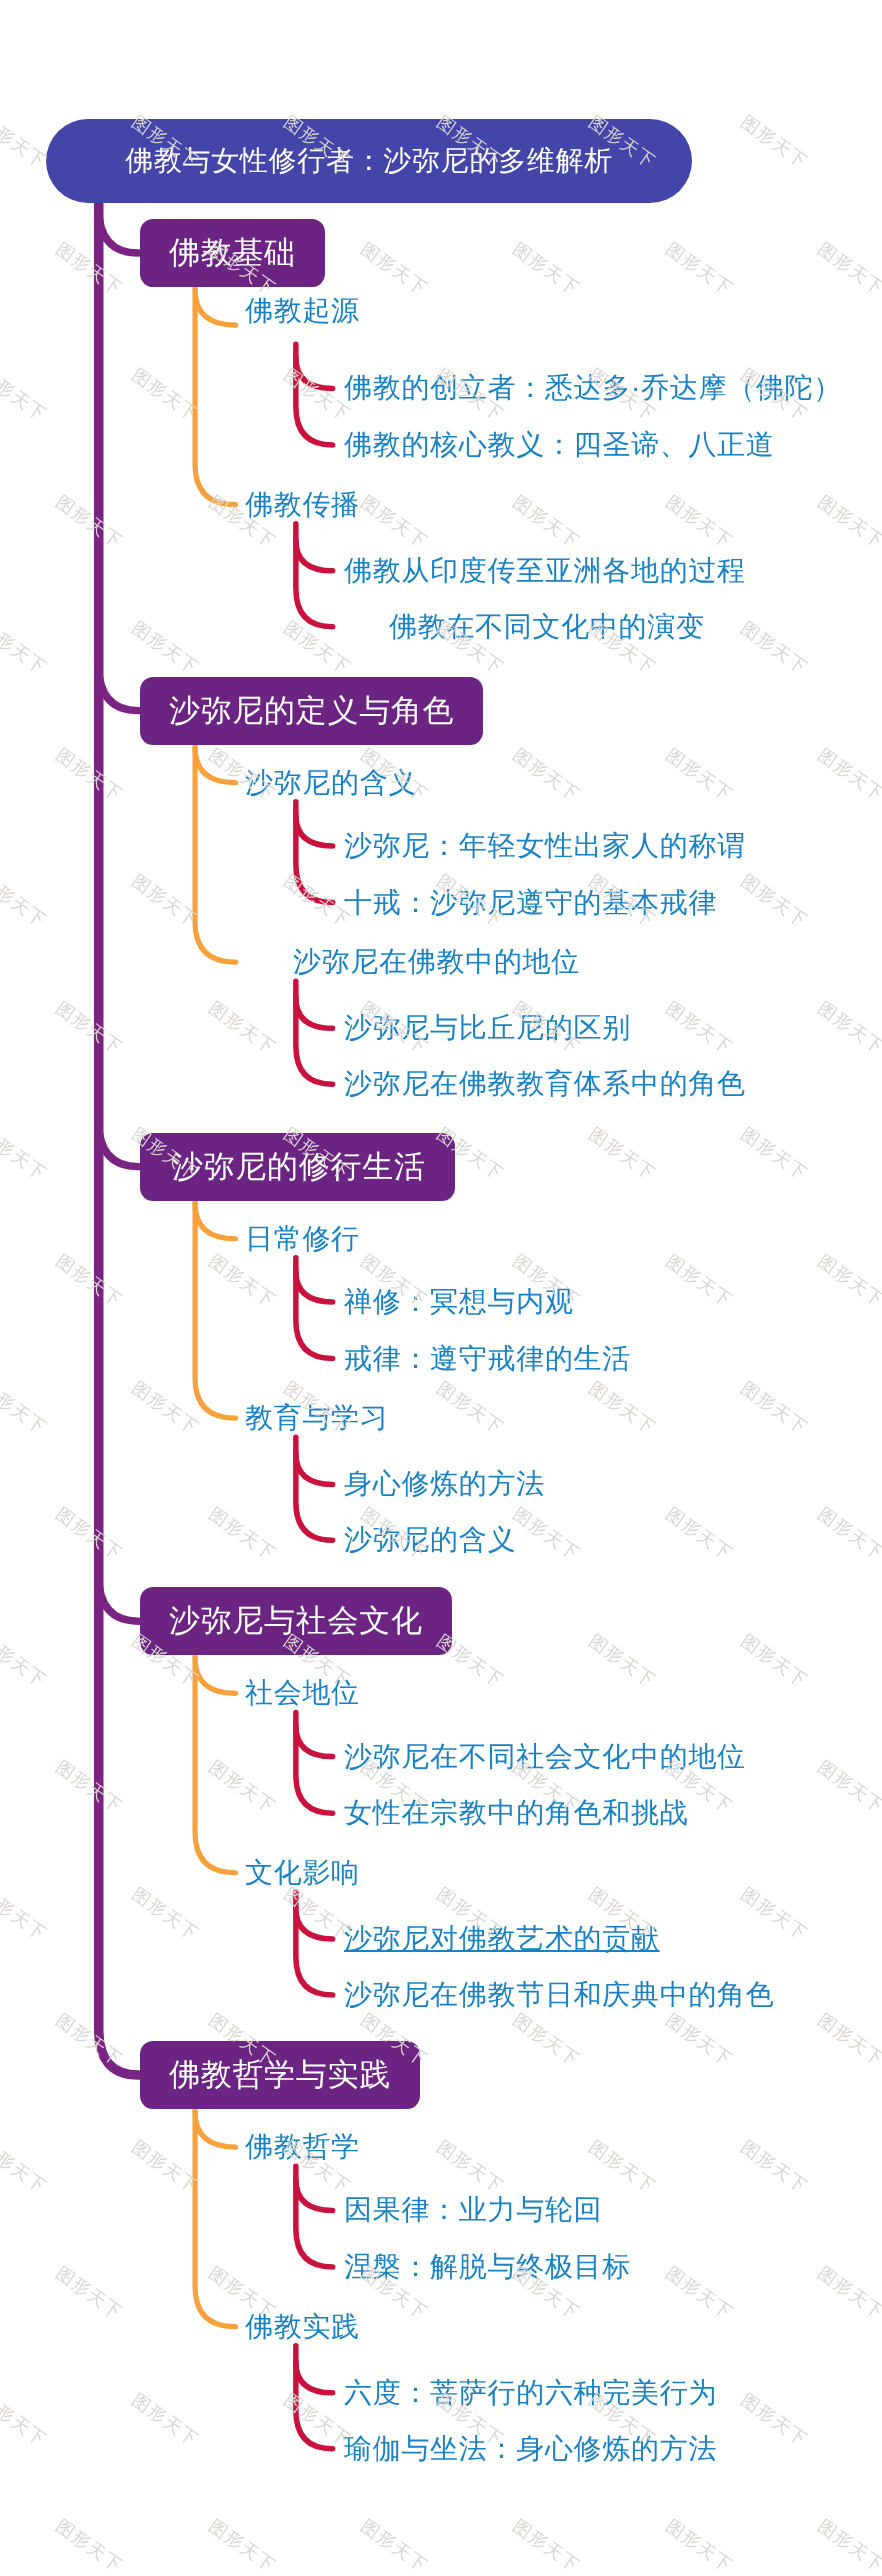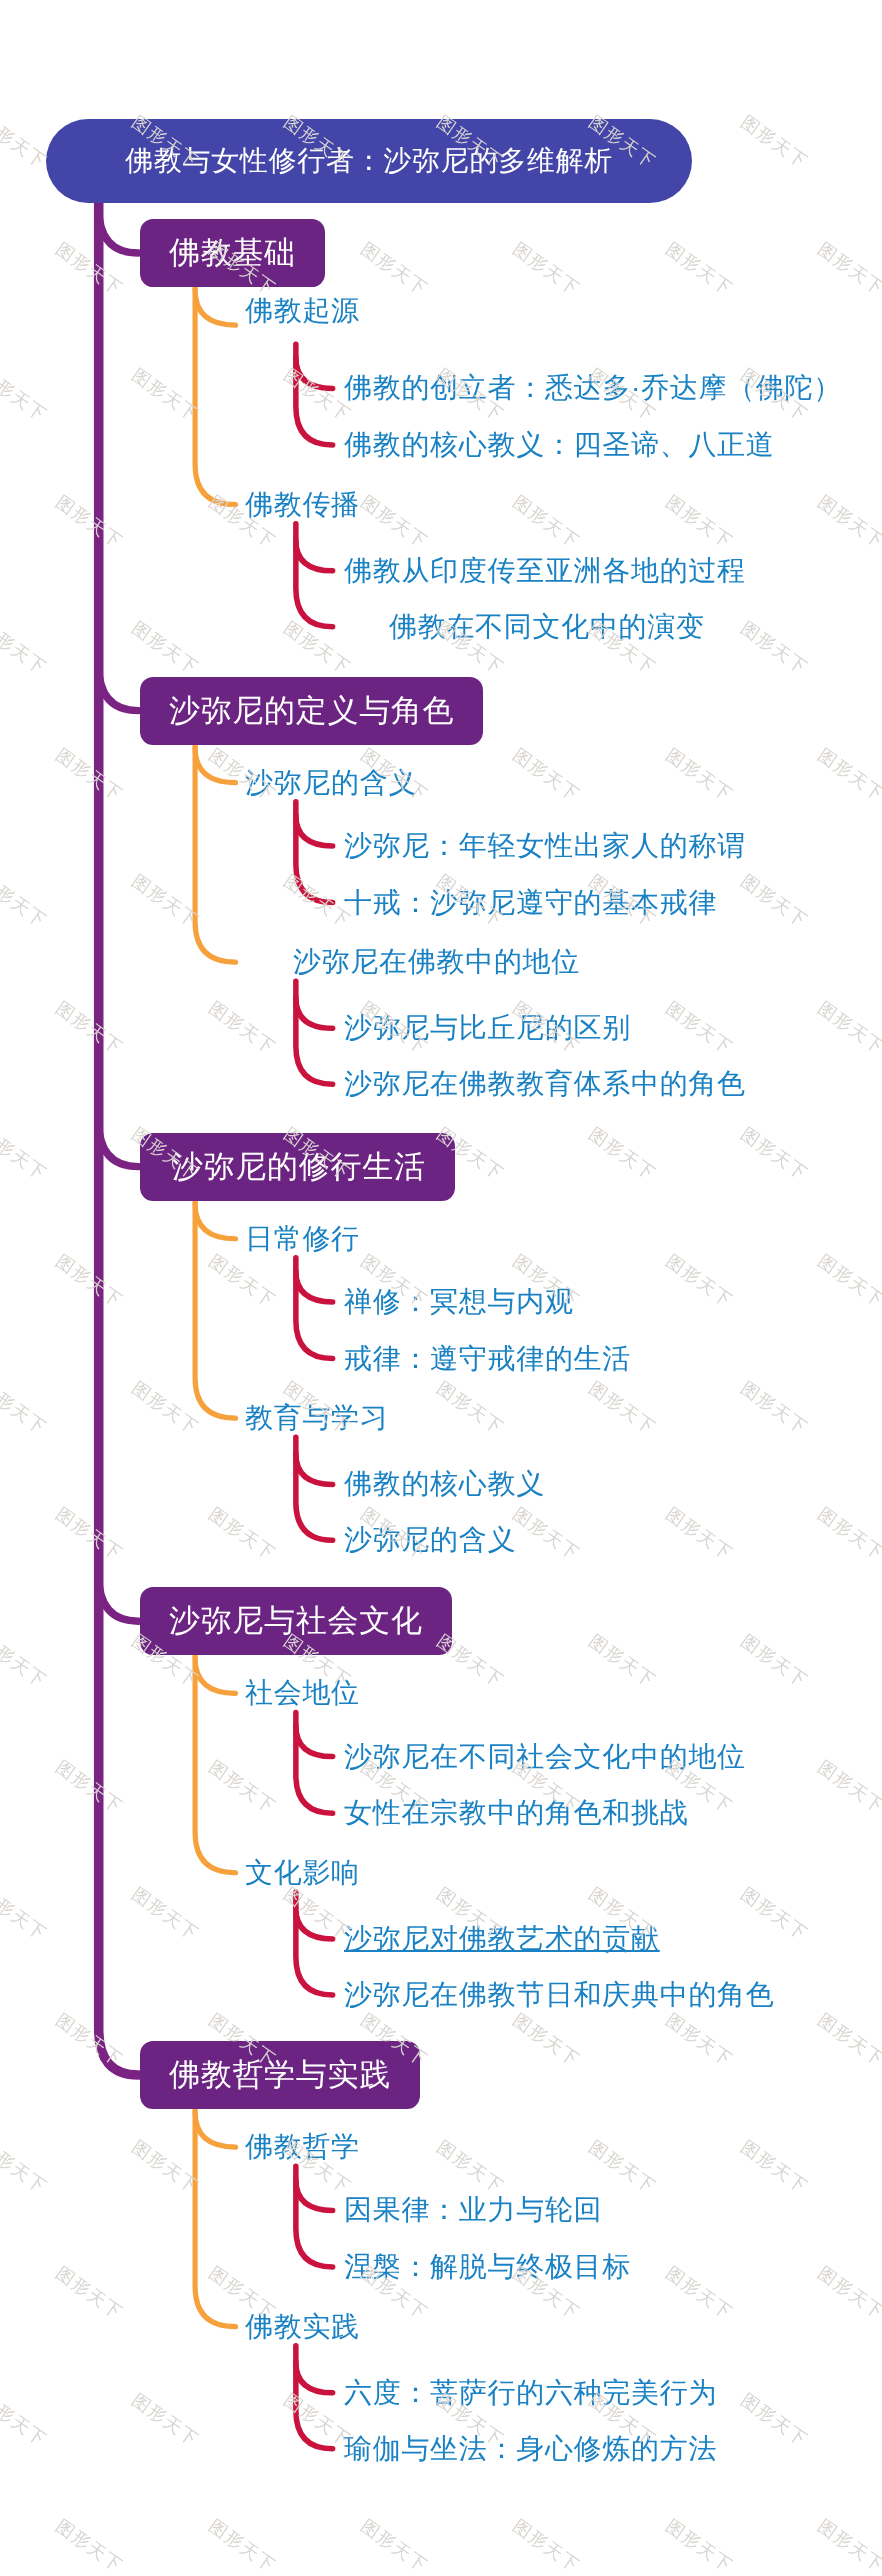--- a/index.html
+++ b/index.html
@@ -88,21 +88,21 @@
       <div class="l3-label" style="top: 846px;">沙弥尼：年轻女性出家人的称谓</div>
       <div class="l3-label" style="top: 903px;">十戒：沙弥尼遵守的基本戒律</div>
       <div class="l2-label" style="top: 962px; margin-left: 48px;">沙弥尼在佛教中的地位</div>
       <div class="l3-label" style="top: 1028px;">沙弥尼与比丘尼的区别</div>
       <div class="l3-label" style="top: 1084px;">沙弥尼在佛教教育体系中的角色</div>
       <div class="l1-box" style="top: 1133px; padding-left: 32px;">沙弥尼的修行生活</div>
       <div class="l2-label" style="top: 1239px;">日常修行</div>
       <div class="l3-label" style="top: 1302px;">禅修：冥想与内观</div>
       <div class="l3-label" style="top: 1359px;">戒律：遵守戒律的生活</div>
       <div class="l2-label" style="top: 1418px;">教育与学习</div>
-      <div class="l3-label" style="top: 1484px;">佛教的核心教义</div>
+      <div class="l3-label" style="top: 1484px;">身心修炼的方法</div>
       <div class="l3-label" style="top: 1540px;">沙弥尼的含义</div>
       <div class="l1-box" style="top: 1587px;">沙弥尼与社会文化</div>
       <div class="l2-label" style="top: 1693px;">社会地位</div>
       <div class="l3-label" style="top: 1757px;">沙弥尼在不同社会文化中的地位</div>
       <div class="l3-label" style="top: 1813px;">女性在宗教中的角色和挑战</div>
       <div class="l2-label" style="top: 1873px;">文化影响</div>
       <div class="l3-label" style="top: 1939px; text-decoration: underline;">沙弥尼对佛教艺术的贡献</div>
       <div class="l3-label" style="top: 1995px;">沙弥尼在佛教节日和庆典中的角色</div>
       <div class="l1-box" style="top: 2041px;">佛教哲学与实践</div>
       <div class="l2-label" style="top: 2147px;">佛教哲学</div>

